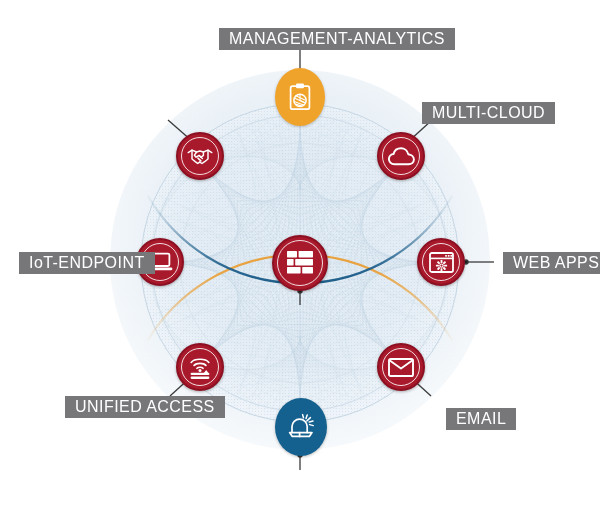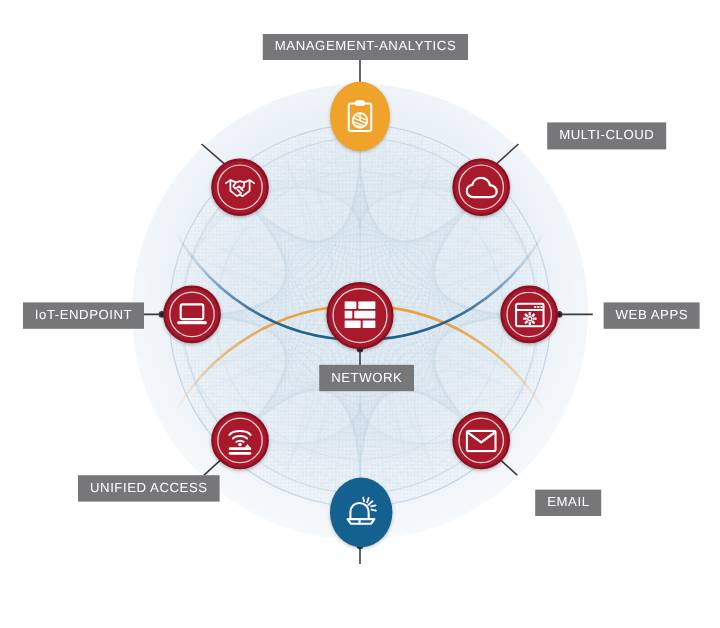--- a/index.html
+++ b/index.html
@@ -24,21 +24,21 @@
   }
 
   
   svg.layer{position:absolute;left:0;top:0;width:600px;height:523px;}
 
   
   .chip{
     position:absolute;
     background:#77777a;
     color:#ffffff;
-    font-size:11px;
+    font-size:16px;
     letter-spacing:0.45px;
     font-weight:400;
     padding:5px 10px 5px 10px;
     white-space:nowrap;
     line-height:12px;
     box-sizing:border-box;
   }
 
   
   .node{
@@ -520,21 +520,20 @@
           <rect x="0" y="0" width="10" height="6.4" rx="0.6"></rect>
           <rect x="11.6" y="0" width="14.4" height="6.4" rx="0.6"></rect>
           <rect x="0" y="8" width="6.6" height="6.4" rx="0.6"></rect>
           <rect x="8.2" y="8" width="17.8" height="6.4" rx="0.6"></rect>
           <rect x="0" y="16" width="13.6" height="6.4" rx="0.6"></rect>
           <rect x="15.2" y="16" width="10.8" height="6.4" rx="0.6"></rect>
         </g>
       </svg>
     </span>
   </div>
-  <div class="chip" style="left:266px;top:304px;">NETWORK</div>
 
   <div class="node orange" style="left:275px;top:68px;width:50px;height:58px;border-radius:50%;">
     <span>
       <svg width="24" height="28" viewBox="0 0 24 28">
         <g fill="none" stroke="#ffffff" stroke-width="1.7">
           <rect x="2.6" y="3.2" width="18.8" height="23" rx="2"></rect>
         </g>
         <rect x="8" y="0.6" width="8" height="4.6" rx="1.3" fill="#ffffff"></rect>
         <g fill="none" stroke="#ffffff" stroke-width="1.5">
           <circle cx="12" cy="17.4" r="6.1"></circle>
@@ -569,21 +568,21 @@
 
   <div class="node red" style="left:377px;top:132px;width:48px;height:48px;">
     <span>
       <svg width="27" height="19" viewBox="0 0 27 19">
         <path d="M6.6 17.2 C2.9 17.2 0.9 14.7 0.9 12.0 C0.9 9.3 3.0 7.2 5.6 7.0
                  C6.4 3.6 9.4 1.3 13.0 1.3 C16.6 1.3 19.6 3.8 20.2 7.2
                  C23.4 7.5 25.9 9.9 25.9 12.6 C25.9 15.4 23.5 17.2 20.6 17.2 Z" fill="none" stroke="#ffffff" stroke-width="1.9" stroke-linejoin="round"></path>
       </svg>
     </span>
   </div>
-  <div class="chip" style="left:456px;top:102px;">MULTI-CLOUD</div>
+  <div class="chip" style="left:422px;top:102px;">MULTI-CLOUD</div>
 
   <div class="node red" style="left:136px;top:238px;width:48px;height:48px;">
     <span>
       <svg width="26" height="20" viewBox="0 0 26 20">
         <rect x="3.6" y="1.6" width="18.8" height="12.4" rx="1.4" fill="none" stroke="#ffffff" stroke-width="1.8"></rect>
         <rect x="0.6" y="15.6" width="24.8" height="2.7" rx="1.35" fill="#ffffff"></rect>
       </svg>
     </span>
   </div>
   <div class="chip" style="left:19px;top:252px;">IoT-ENDPOINT</div>

